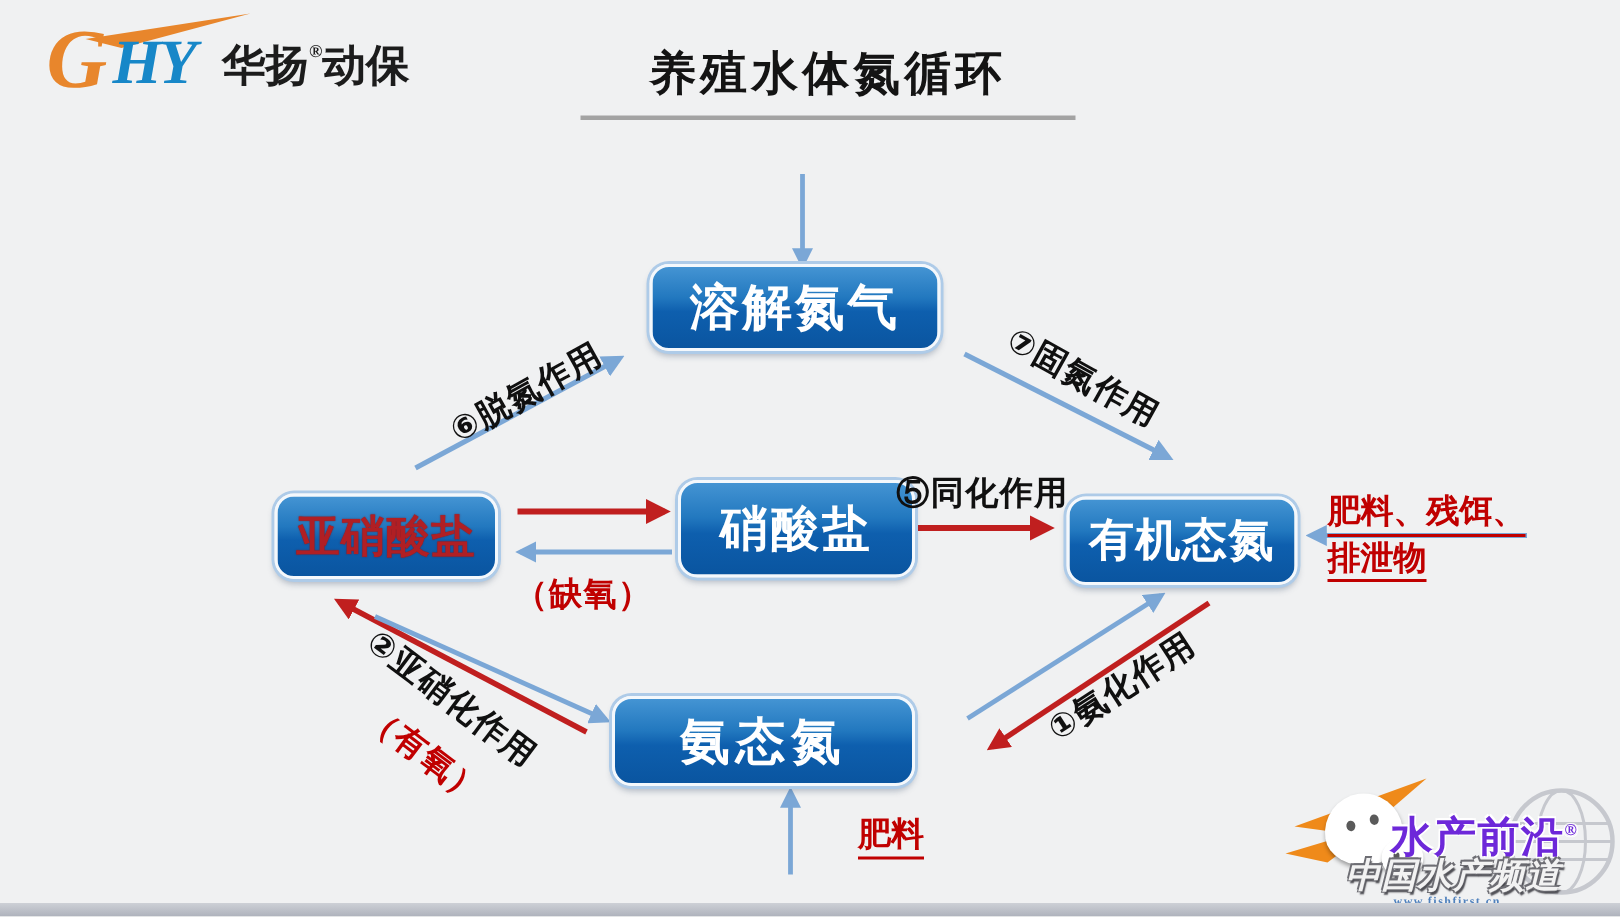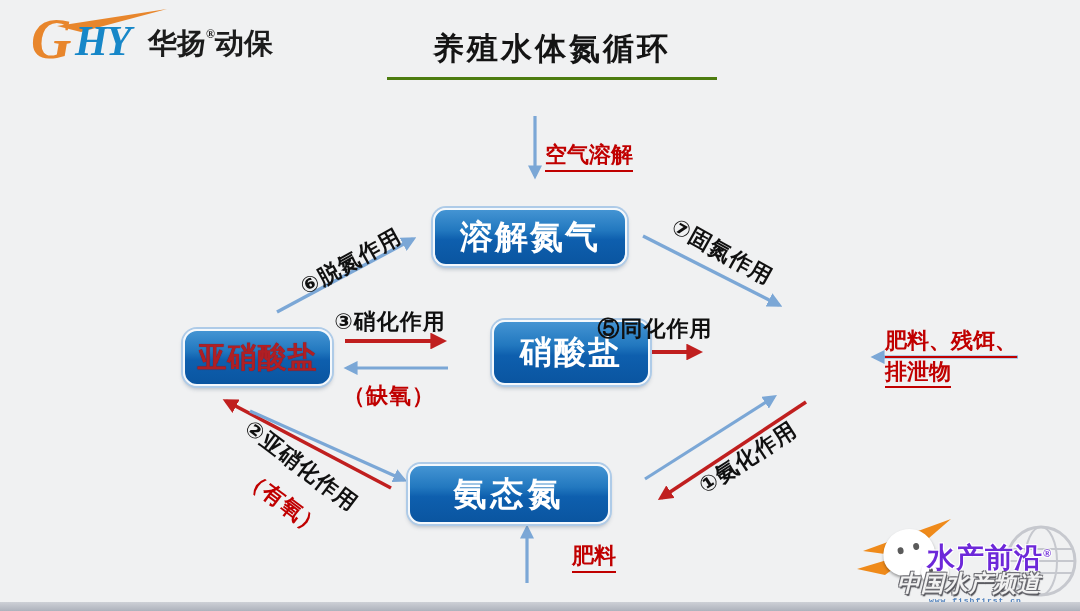--- a/index.html
+++ b/index.html
@@ -5,35 +5,35 @@
   html,body{margin:0;padding:0;background:#e8e8e8;}
   .slide{
     position:relative;width:1080px;height:611px;overflow:hidden;
     background:#f0f1f2;
     font-family:"Liberation Serif","DejaVu Serif",serif;
   }
   
   .title{
     position:absolute;left:387px;top:28px;width:330px;text-align:center;
     font-size:31px;font-weight:bold;color:#141414;letter-spacing:3px;
-    padding-bottom:7px;border-bottom:3px solid #4d7c0f;
+    padding-bottom:7px;border-bottom:3px solid #a3a3a3;
   }
   
   .logo{position:absolute;left:15px;top:5px;width:260px;height:62px;}
   
   svg.arrows{position:absolute;left:0;top:0;}
   
   .node{
     position:absolute;display:flex;align-items:center;justify-content:center;
     background:linear-gradient(180deg,#4494d3 0%,#2278bf 38%,#0e5fae 55%,#0a55a0 100%);
     border:2px solid #f4f8fc;border-radius:13px;
     box-shadow:0 0 0 2px #aecbe8,0 3px 4px rgba(60,80,110,.35);
     color:#fff;font-weight:bold;font-size:31px;letter-spacing:2px;white-space:nowrap;
   }
-  .node-red{color:#b01f24;text-shadow:0 0 1px #7e1418;border-radius:14px;}
+  .node-red{color:#b01f24;text-shadow:0 0 1px #7e1418;}
   
   .plabel{
     position:absolute;white-space:nowrap;color:#101010;
     font-size:22px;font-weight:bold;letter-spacing:1px;
     transform:translate(-50%,-50%) rotate(var(--r,0deg));
     font-family:"Liberation Serif","DejaVu Sans",serif;
   }
   .pnote{color:#c00000;}
   
   .rin{
@@ -64,21 +64,21 @@
   }
   .wm-brand sup{font-size:11px;}
   .wm-sub{
     position:absolute;left:42px;top:55px;white-space:nowrap;
     font-size:23px;font-weight:bold;font-style:italic;color:#f2f2f2;letter-spacing:1px;
     text-shadow:-1px -1px 0 #6e6e74,1px -1px 0 #6e6e74,-1px 1px 0 #6e6e74,1px 2px 1px #4c4c52;
     text-align:center;
   }
   .wm-url{
     position:absolute;left:74px;top:83px;font-size:8px;font-weight:bold;color:#4f81bd;
-    letter-spacing:1px;font-family:Liberation Mono, monospace;
+    letter-spacing:1px;font-family:Liberation Serif, serif;
   }
   
   .strip{position:absolute;left:0;bottom:0;width:1080px;height:9px;
     background:linear-gradient(180deg,#cdd0d6,#aeb2bc);}
 </style>
 </head>
 <body>
 
 <div class="slide">
 
@@ -109,37 +109,34 @@
     <line x1="448" y1="368" x2="347" y2="368" stroke="#7ba7d6" stroke-width="3.2" marker-end="url(#mb)"></line>
     <line x1="609" y1="352" x2="699" y2="352" stroke="#c01f1f" stroke-width="4" marker-end="url(#mr)"></line>
     <line x1="391" y1="488" x2="226" y2="401" stroke="#c01f1f" stroke-width="3.6" marker-end="url(#mr)"></line>
     <line x1="250" y1="411" x2="404" y2="480" stroke="#7ba7d6" stroke-width="3.2" marker-end="url(#mb)"></line>
     <line x1="806" y1="402" x2="661" y2="498" stroke="#c01f1f" stroke-width="3.6" marker-end="url(#mr)"></line>
     <line x1="645" y1="479" x2="774" y2="397" stroke="#7ba7d6" stroke-width="3.2" marker-end="url(#mb)"></line>
     <line x1="527" y1="583" x2="527" y2="528" stroke="#7ba7d6" stroke-width="3.2" marker-end="url(#mb)"></line>
     <line x1="1018" y1="357" x2="874" y2="357" stroke="#7ba7d6" stroke-width="3.2" marker-end="url(#mb)"></line>
   </svg>
 
-  <div class="node" style="left:433px;top:208px;width:190px;height:54px;font-size:33px;">溶解氮气</div>
+  <div class="node" style="left:433px;top:176px;width:190px;height:54px;font-size:33px;">溶解氮气</div>
   <div class="node node-red" style="left:183px;top:329px;width:145px;height:53px;font-size:29px;letter-spacing:1px;">亚硝酸盐</div>
-  <div class="node" style="left:452px;top:320px;width:154px;height:61px;font-size:32px;margin-left:40px;">硝酸盐</div>
+  <div class="node" style="left:452px;top:320px;width:154px;height:61px;font-size:32px;">硝酸盐</div>
+  <div class="node" style="left:711px;top:331px;width:150px;height:55px;font-size:30px;letter-spacing:1px;">有机态氮</div>
   <div class="node" style="left:408px;top:464px;width:198px;height:56px;font-size:33px;letter-spacing:4px;">氨态氮</div>
 
   <div class="plabel" style="left:748px;top:458px;--r:-33deg;">①氨化作用</div>
   <div class="plabel" style="left:301px;top:466px;--r:37deg;">②亚硝化作用</div>
   <div class="plabel pnote" style="left:283px;top:503px;--r:37deg;">（有氧）</div>
-  <div class="plabel" style="left:390px;top:322px;">③硝化作用</div>
   <div class="plabel pnote" style="left:389px;top:396px;">（缺氧）</div>
   <div class="plabel" style="left:655px;top:329px;font-family:Liberation Serif, serif;">⑤同化作用</div>
   <div class="plabel" style="left:351px;top:262px;--r:-29deg;">⑥脱氮作用</div>
   <div class="plabel" style="left:722px;top:252px;--r:29deg;">⑦固氮作用</div>
 
-  <div class="rin" style="left:545px;top:141px;">
-    <span class="u">空气溶解</span>
-  </div>
   <div class="rin" style="left:885px;top:299px;margin-top:28px;">
     <span class="u">肥料、残饵、</span><br>
     <span class="u">排泄物</span>
   </div>
   <div class="rin" style="left:572px;top:542px;">
     <span class="u">肥料</span>
   </div>
 
   <div class="wm">
     <svg class="wm-globe" width="76" height="80" viewBox="0 0 76 80">

